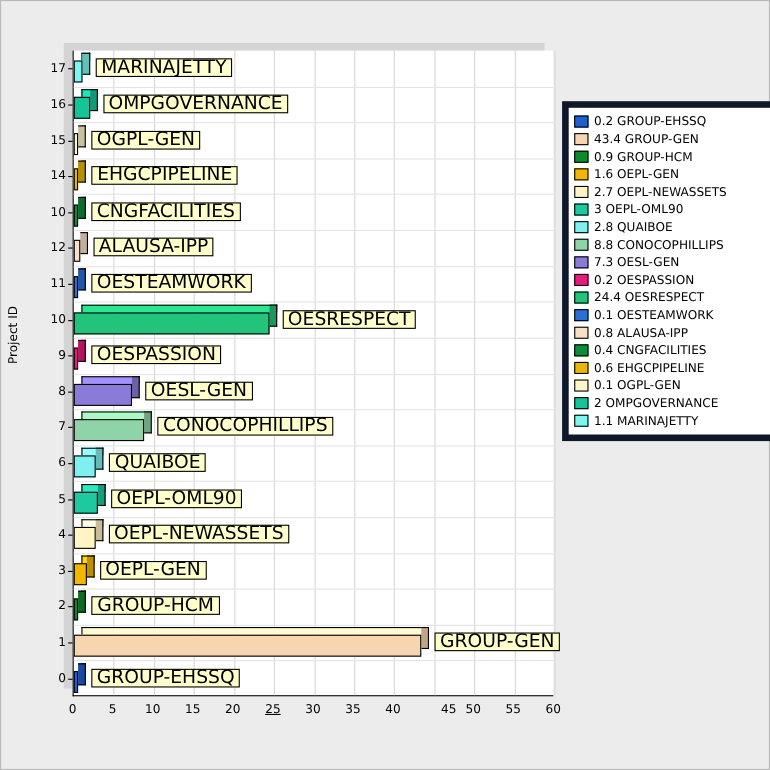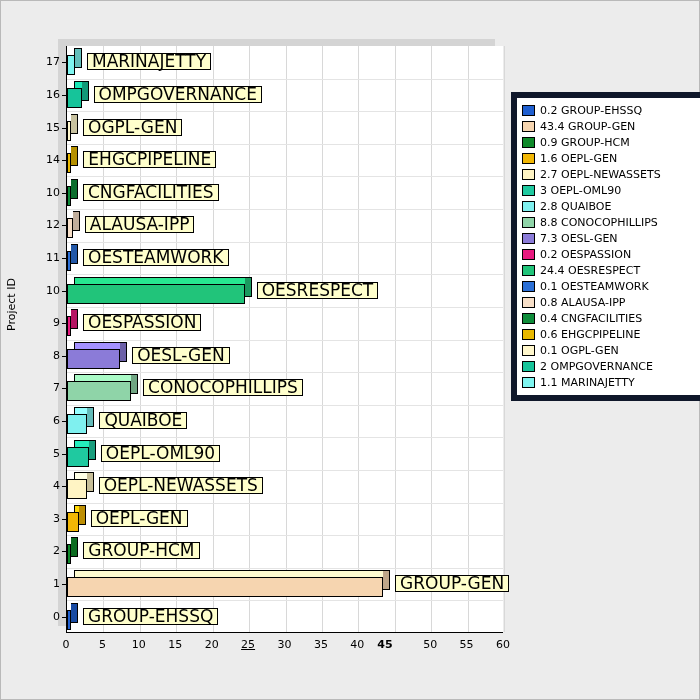--- a/index.html
+++ b/index.html
@@ -175,21 +175,21 @@
 
 <div class="xtick" style="left: 50px; top: 637px;">0</div>
     <div class="xtick" style="left: 86.4167px; top: 637px;">5</div>
     <div class="xtick" style="left: 122.833px; top: 637px;">10</div>
     <div class="xtick" style="left: 159.25px; top: 637px;">15</div>
     <div class="xtick" style="left: 195.667px; top: 637px;">20</div>
     <div class="xtick" style="left: 232.083px; top: 637px; text-decoration: underline;">25</div>
     <div class="xtick" style="left: 268.5px; top: 637px;">30</div>
     <div class="xtick" style="left: 304.917px; top: 637px;">35</div>
     <div class="xtick" style="left: 341.333px; top: 637px;">40</div>
-    <div class="xtick" style="left: 369px; top: 637px; font-weight: bold;">45</div>
+    <div class="xtick" style="left: 392px; top: 637px;">45</div>
     <div class="xtick" style="left: 414.167px; top: 637px;">50</div>
     <div class="xtick" style="left: 450.583px; top: 637px;">55</div>
     <div class="xtick" style="left: 487px; top: 637px;">60</div>
     <div class="ytick" style="left: 37px; top: 608.694px;">0</div>
     <div style="position: absolute; width: 4px; height: 1px; background: rgb(0, 0, 0); left: 61px; top: 615.694px;"></div>
     <div class="ytick" style="left: 37px; top: 576.083px;">1</div>
     <div style="position: absolute; width: 4px; height: 1px; background: rgb(0, 0, 0); left: 61px; top: 583.083px;"></div>
     <div class="ytick" style="left: 37px; top: 543.472px;">2</div>
     <div style="position: absolute; width: 4px; height: 1px; background: rgb(0, 0, 0); left: 61px; top: 550.472px;"></div>
     <div class="ytick" style="left: 37px; top: 510.861px;">3</div>

